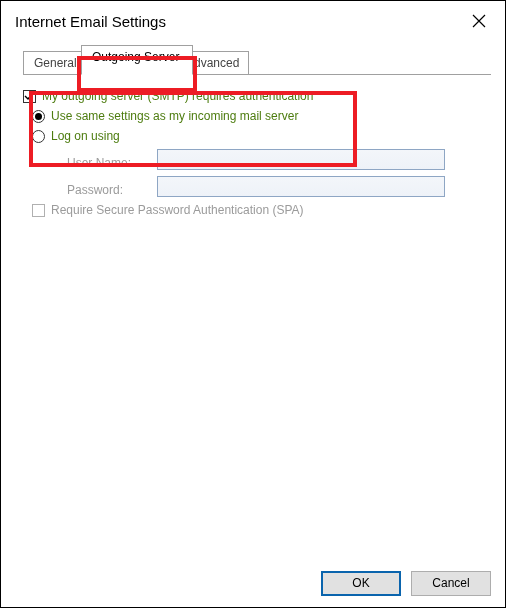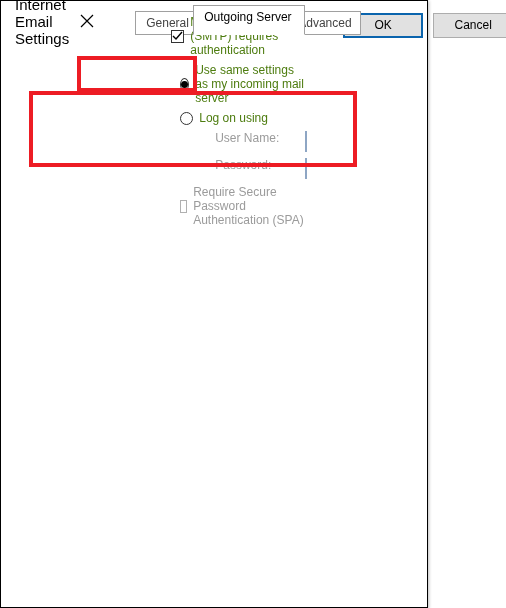--- a/index.html
+++ b/index.html
@@ -4,28 +4,28 @@
 <style>
   * { box-sizing: border-box; }
   body {
     margin: 0;
     padding: 0;
     font-family: "Segoe UI", Tahoma, sans-serif;
     font-size: 12px;
     background: #fff;
   }
   .dialog {
-    width: 428px;
+    width: 506px;
     height: 608px;
     border: 1px solid #000;
     box-shadow: 1px 1px 3px rgba(0,0,0,0.25);
     position: relative;
     background: #fff;
     display: flex;
-    flex-direction: row;
+    flex-direction: column;
   }
   .titlebar {
     height: 40px;
     display: flex;
     align-items: center;
     padding: 0 8px 0 14px;
   }
   .titlebar-title {
     flex: 1;
     font-size: 15px;
@@ -92,21 +92,21 @@
     margin-right: 6px; background: #fff;
   }
   .radio .dot { width: 7px; height: 7px; background: #000; border-radius: 50%; }
 
   .indent-1 { margin-left: 9px; }
   .indent-2 { margin-left: 44px; }
   .label-text { color: #4d7c0f; }
   .disabled-text { color: #9b9b9b; }
 
   .field-row {
-    display: flex; align-items: flex-start; margin-bottom: 6px;
+    display: flex; align-items: flex-end; margin-bottom: 6px;
   }
   .field-label {
     width: 84px; text-align: left; margin-right: 6px;
   }
   .text-input {
     flex: 1;
     height: 21px;
     border: 1px solid #8ea6c4;
     background: linear-gradient(#f3f6fa,#eef2f8);
     max-width: 288px;

